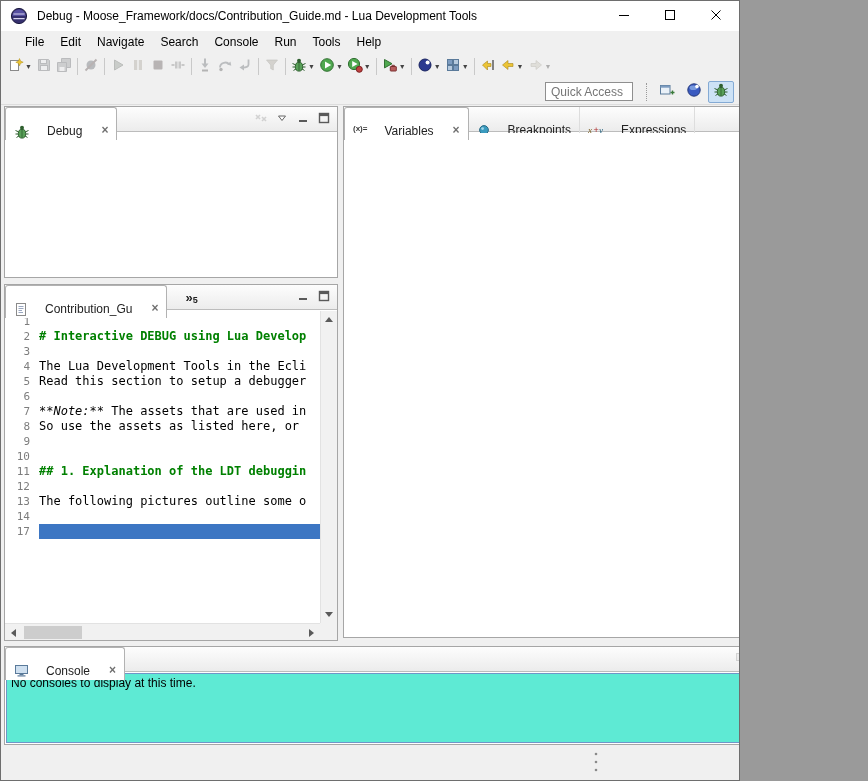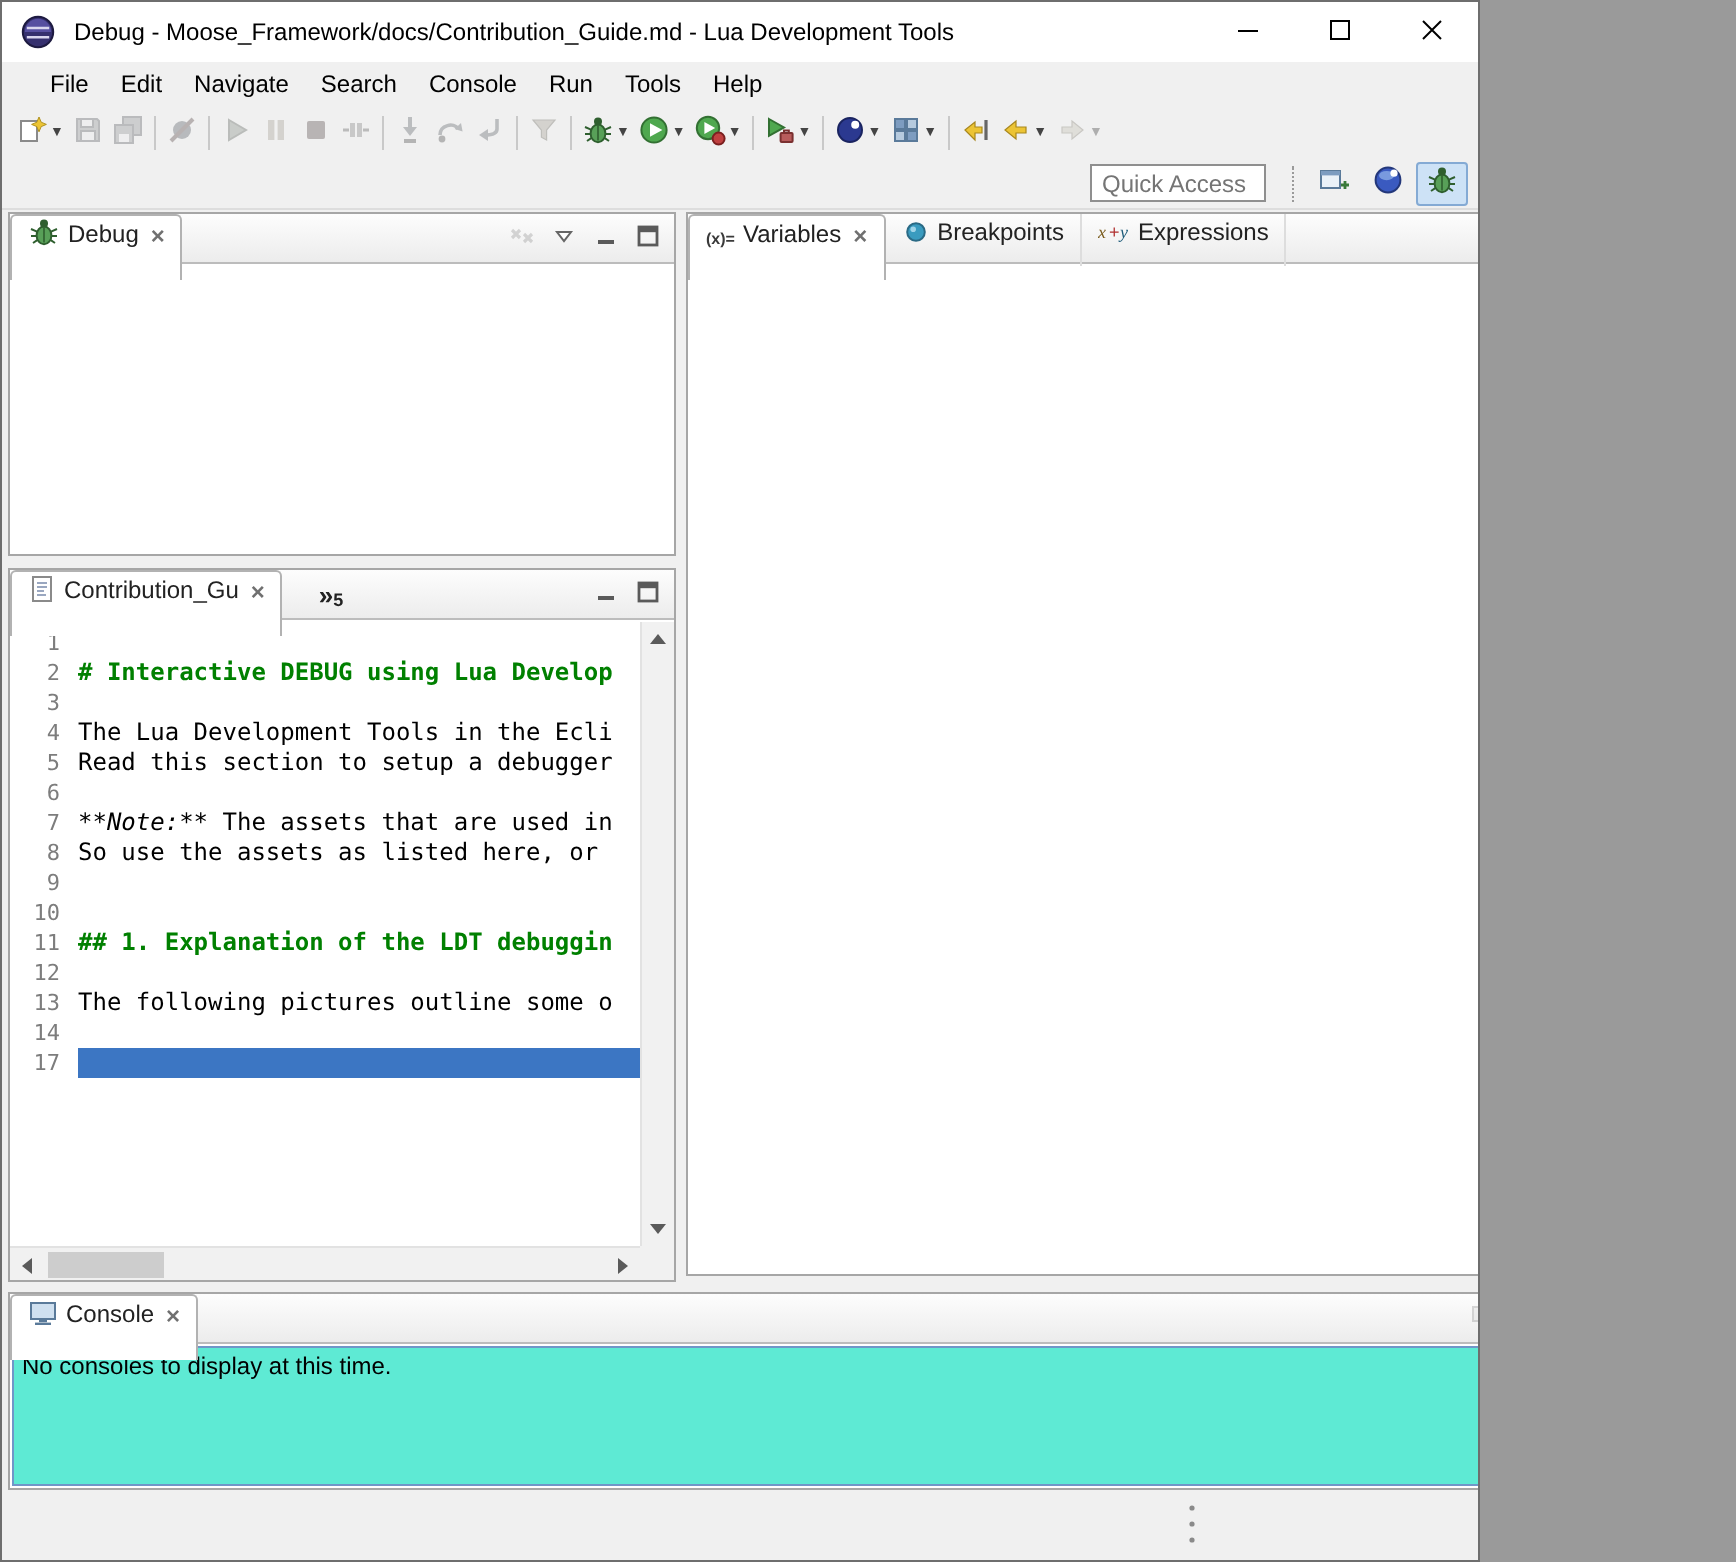--- a/index.html
+++ b/index.html
@@ -25,21 +25,21 @@
   .row2{position:absolute;top:78px;left:0;right:0;height:26px;display:flex;align-items:center;justify-content:flex-end;
         padding-right:5px;background:#f0f0f0;border-bottom:1px solid #ddd}
   .qa{width:88px;height:19px;border:1px solid #8f8f8f;background:#fff;font:12px "Liberation Sans",sans-serif;color:#777;padding:0 5px;margin-right:7px}
   .psep{width:1px;height:18px;border-left:1px dotted #9a9a9a;margin:0 6px}
   .pbtn{width:26px;height:22px;display:flex;align-items:center;justify-content:center;border-radius:2px;margin-left:1px}
   .pbtn.active{background:#cde2f6;border:1px solid #84aad4}
 
   
   .panel{position:absolute;background:#fff;border:1px solid #a6a6a6}
   .phead{height:25px;background:linear-gradient(#fdfdfd,#ececec);border-bottom:1px solid #bcbcbc;display:flex;align-items:stretch;position:relative}
-  .tab{display:flex;align-items:flex-end;gap:4px;padding:16px 8px;white-space:nowrap;color:#222}
+  .tab{display:flex;align-items:flex-start;gap:17px;padding:16px 8px;white-space:nowrap;color:#222}
   .tab .ticn{display:flex;align-items:center}
   .tab.selected{background:#fff;border:1px solid #b2b2b2;border-bottom:none;border-radius:3px 3px 0 0;z-index:2;margin-bottom:-1px}
   .tab.plain{border-right:1px solid #ddd}
   .tclose{color:#707070;font-size:12px;font-weight:bold;margin-left:2px;line-height:1}
   .hicons{margin-left:auto;display:flex;align-items:center;padding-right:3px;gap:1px}
   .hbtn{width:20px;height:20px;display:flex;align-items:center;justify-content:center;border-radius:2px}
   .hbtn .dd{font-size:7px;color:#444;margin-left:1px}
   .hbtn.dis{opacity:.38;filter:grayscale(.9)}
   .pbody{position:absolute;top:26px;left:0;right:0;bottom:0;background:#fff}
 

